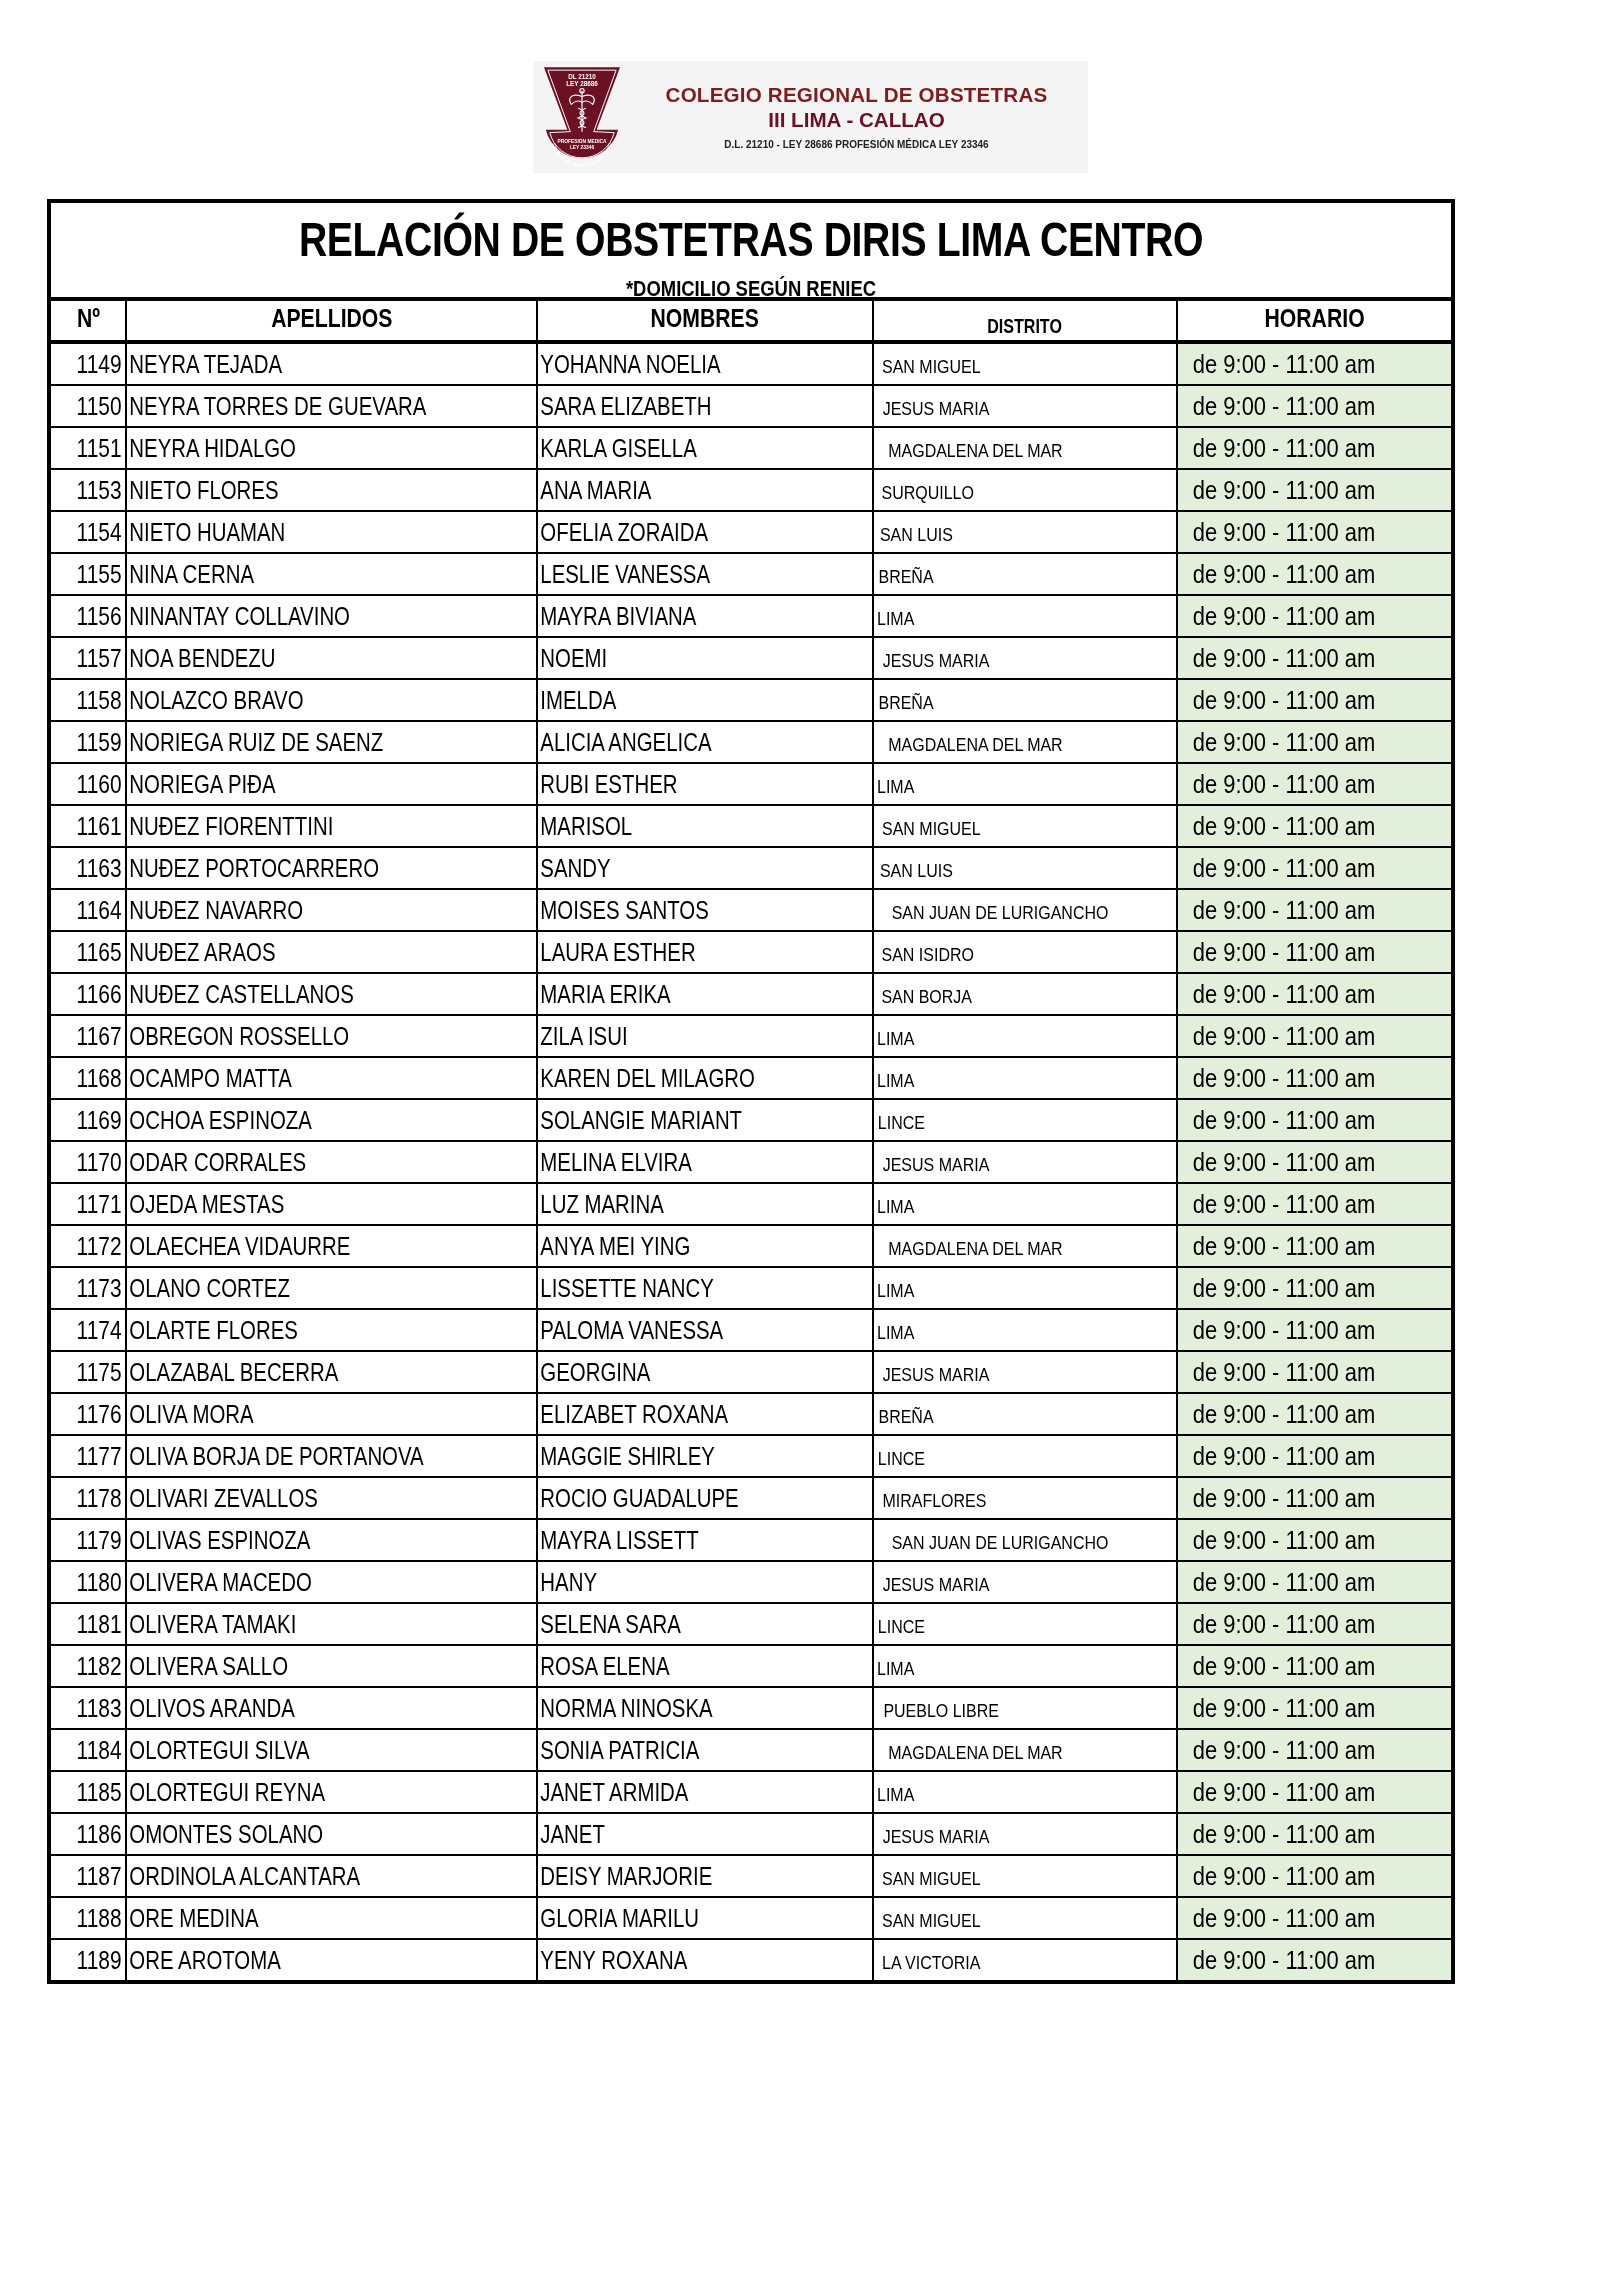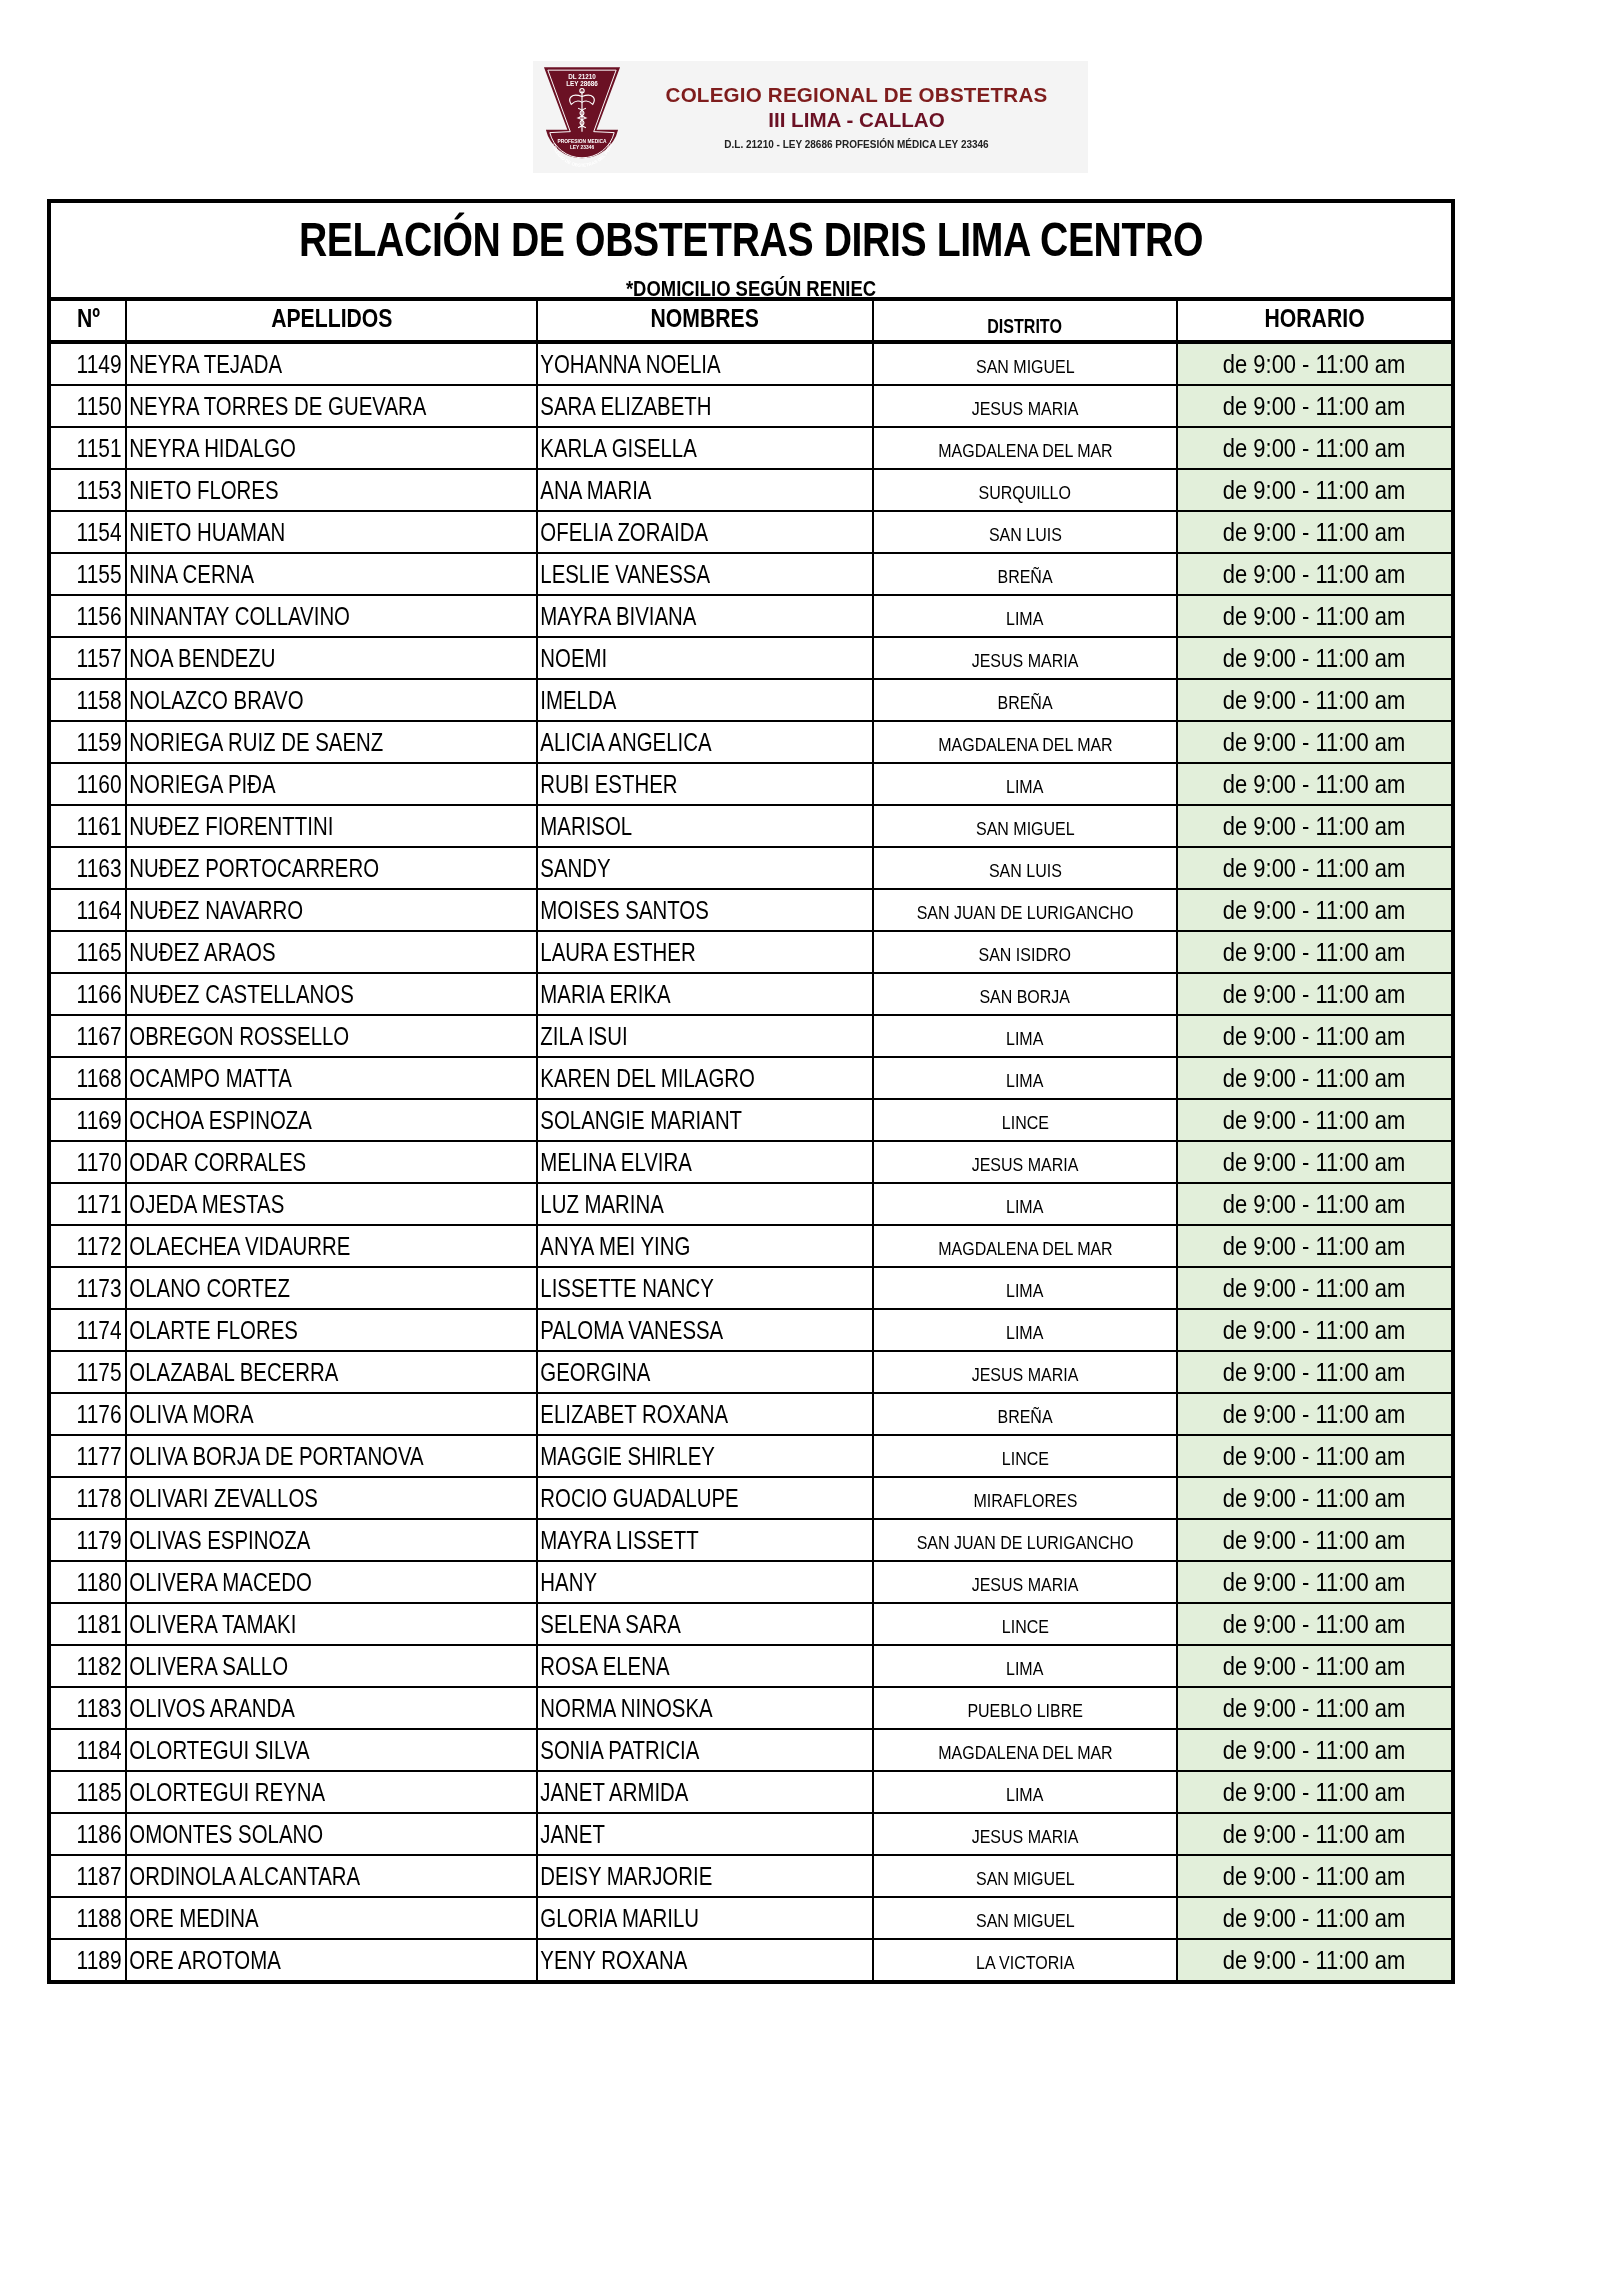--- a/index.html
+++ b/index.html
@@ -41,23 +41,23 @@
   table.grid tr:last-child td { border-bottom: none; }
 
   table.grid thead th { height: 39px; font-weight: bold; vertical-align: top; border-bottom: 4.9px solid #000; }
   .hdr { display: inline-block; font-size: 26.5px; transform: scaleX(0.80); transform-origin: center; padding-top: 2px; }
   .hdr-small { display: inline-block; font-size: 19.6px; transform: scaleX(0.82); transform-origin: center; padding-top: 13.7px; }
 
   table.grid tbody td { height: 40px; font-size: 25.5px; vertical-align: middle; }
   .num { text-align: right; }
   .num span { display: inline-block; transform: scaleX(0.82); transform-origin: right center; padding-right: 3.9px; }
   .txt span { display: inline-block; transform: scaleX(0.80); transform-origin: left center; padding-left: 2.9px; }
-  .dis { text-align: center; }
+  .dis { }
   .dis span { display: inline-block; font-size: 18.6px; transform: scaleX(0.86); transform-origin: center; }
-  .hor { text-align: center; background: #e2efda; }
+  .hor { background: #e2efda; }
   .hor span { display: inline-block; font-size: 25.5px; transform: scaleX(0.86); transform-origin: center; }
 </style>
 </head>
 <body>
 
 <div class="banner">
   <svg class="emblem" viewBox="0 0 82 106">
     <path d="M2 2 L80 2 L56 66 L78 66 A38 38 0 0 1 4 66 L26 66 Z" fill="#6b1124" stroke="#ffffff" stroke-width="0"></path>
     <path d="M6 5 L76 5 L53 68 L74 69 A34 34 0 0 1 8 69 L29 68 Z" fill="none" stroke="#ffffff" stroke-width="1"></path>
     <text x="41" y="14" font-size="6.5" fill="#fff" text-anchor="middle" font-family="Liberation Sans, sans-serif" font-weight="bold">DL 21210</text>

